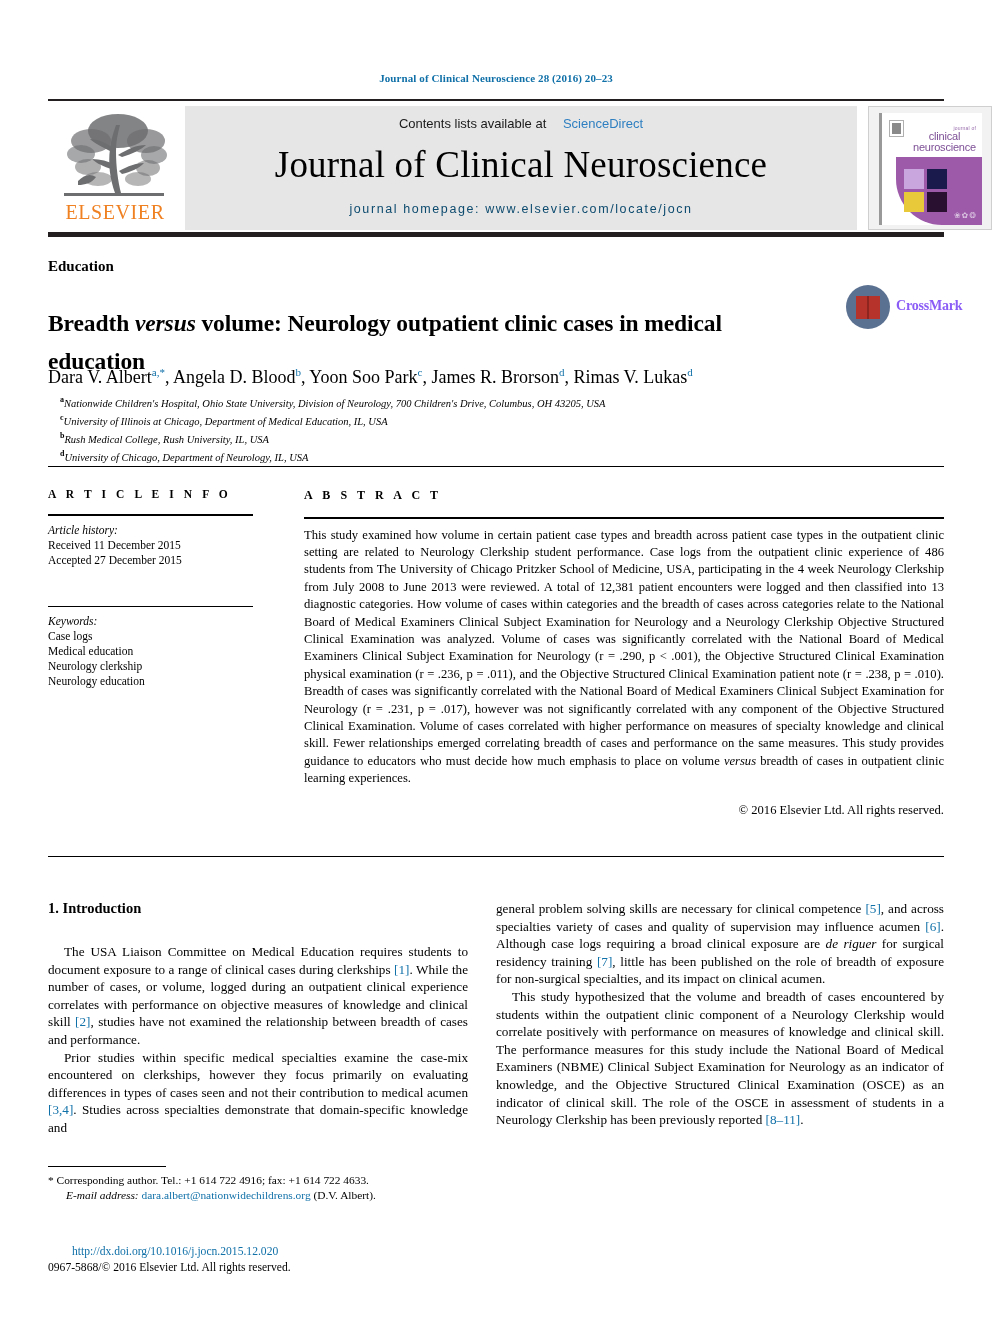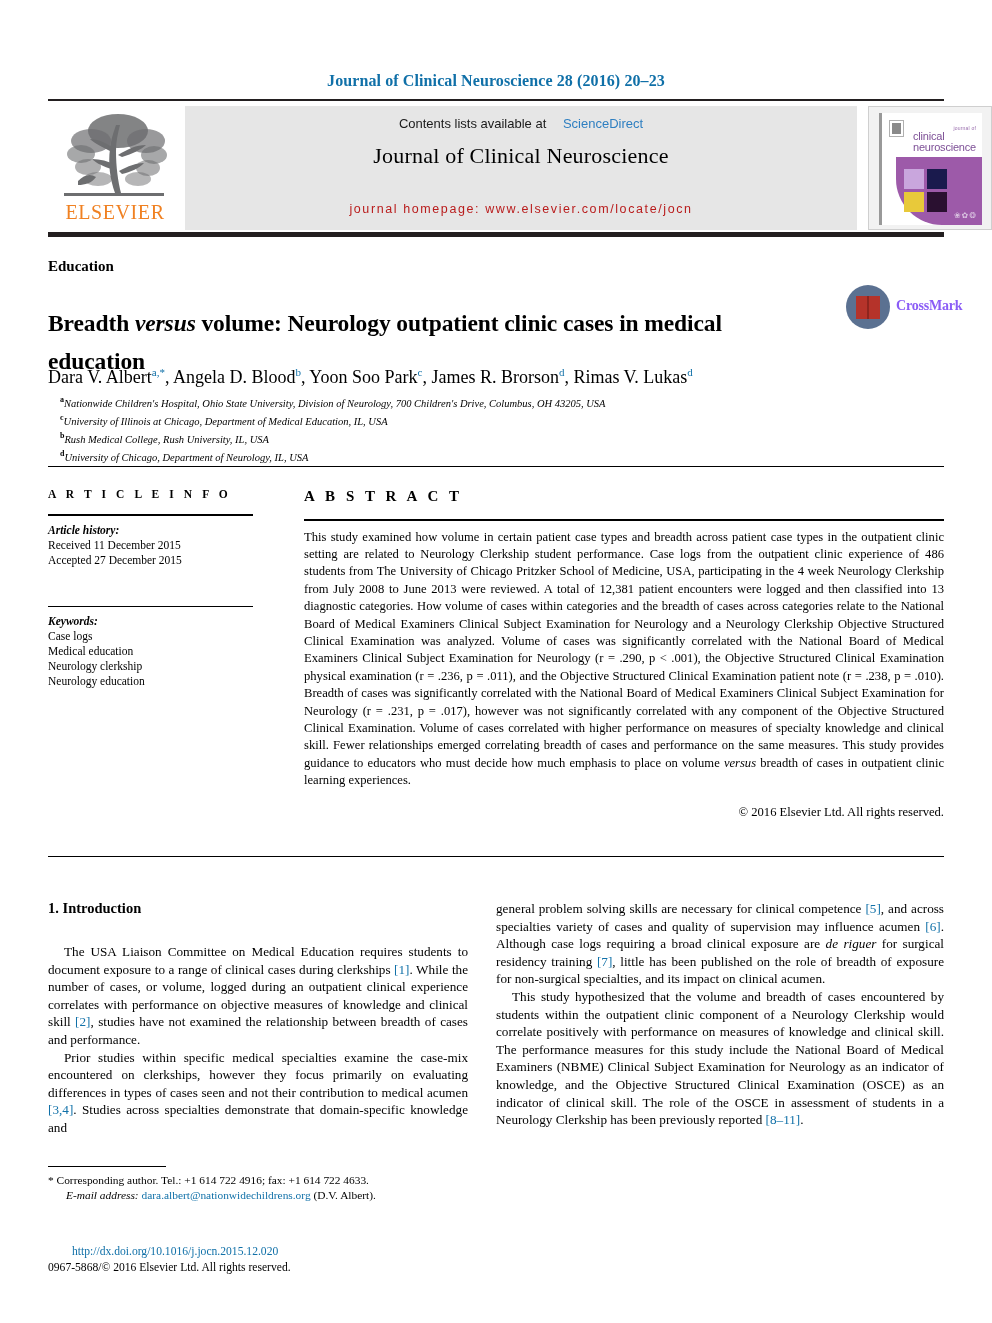--- a/index.html
+++ b/index.html
@@ -22,21 +22,21 @@
     height: 1323px;
   }
 
   
   .running-head {
     position: absolute;
     left: 0; top: 72px;
     width: 992px;
     text-align: center;
     font-family: "Liberation Serif", serif;
-    font-size: 16px;
+    font-size: 11px;
     font-weight: bold;
     color: #1070a8;
     letter-spacing: 0.1px;
   }
 
   
   .masthead {
     position: absolute;
     left: 48px; top: 99px;
     width: 896px;
@@ -75,32 +75,32 @@
   .contents-line .sd {
     color: #2e7fc1;
     margin-left: 13px;
   }
   .journal-name {
     position: absolute;
     left: 137px; top: 44px;
     width: 672px;
     text-align: center;
     font-family: "Liberation Serif", serif;
-    font-size: 22px;
+    font-size: 37px;
     color: #000000;
     letter-spacing: 0.2px;
   }
   .homepage-line {
     position: absolute;
     left: 137px; top: 103px;
     width: 672px;
     text-align: center;
     font-family: "Liberation Sans", sans-serif;
     font-size: 12.5px;
-    color: #b91c1c;
+    color: #0c4a6e;
     letter-spacing: 1.6px;
   }
 
   
   .elsevier-logo {
     position: absolute;
     left: 4px; top: 10px;
     width: 126px;
     height: 120px;
   }
@@ -167,21 +167,21 @@
     text-align: right;
     line-height: 7px;
     letter-spacing: 0.2px;
   }
   .cover-title-lg {
     position: absolute;
     right: 6px; top: 18px;
     font-family: "Liberation Sans", sans-serif;
     font-size: 11px;
     color: #7d4f96;
-    text-align: left;
+    text-align: center;
     line-height: 11px;
     letter-spacing: -0.2px;
   }
   .cover-purple {
     position: absolute;
     left: 14px; top: 44px;
     width: 86px;
     height: 68px;
     background: #9d5aa9;
     border-bottom-left-radius: 46px;
@@ -320,37 +320,36 @@
     margin-top: 14px;
   }
   .info-block {
     font-family: "Liberation Serif", serif;
     font-size: 11.5px;
     line-height: 15px;
     margin-top: 7px;
   }
   .info-block .it {
     font-style: italic;
-    font-weight: bold;
   }
   .info-rule2 {
     width: 205px;
     height: 1.5px;
     background: #000000;
     margin-top: 38px;
   }
 
   .abstract-col {
     position: absolute;
     left: 304px; top: 488px;
     width: 640px;
   }
   .abs-heading {
     font-family: "Liberation Serif", serif;
-    font-size: 15px;
+    font-size: 12px;
     font-weight: bold;
     letter-spacing: 3.6px;
   }
   .abs-rule {
     width: 640px;
     height: 1.5px;
     background: #000000;
     margin-top: 14px;
   }
   .abs-body {

